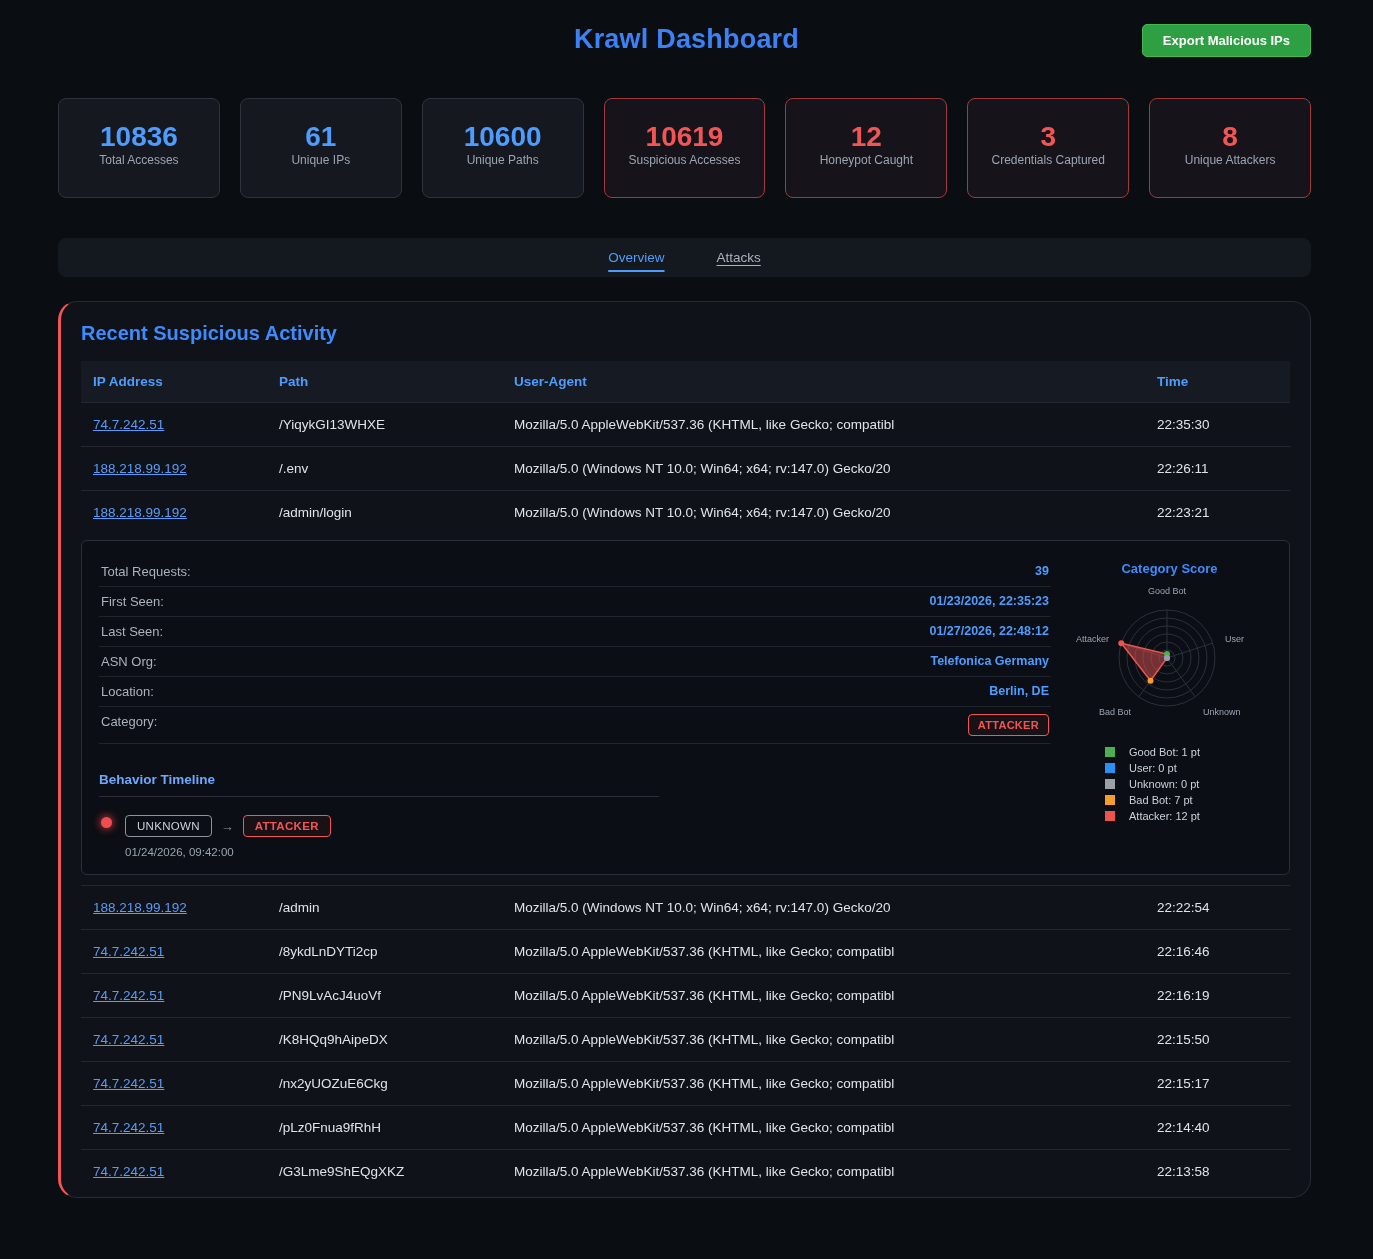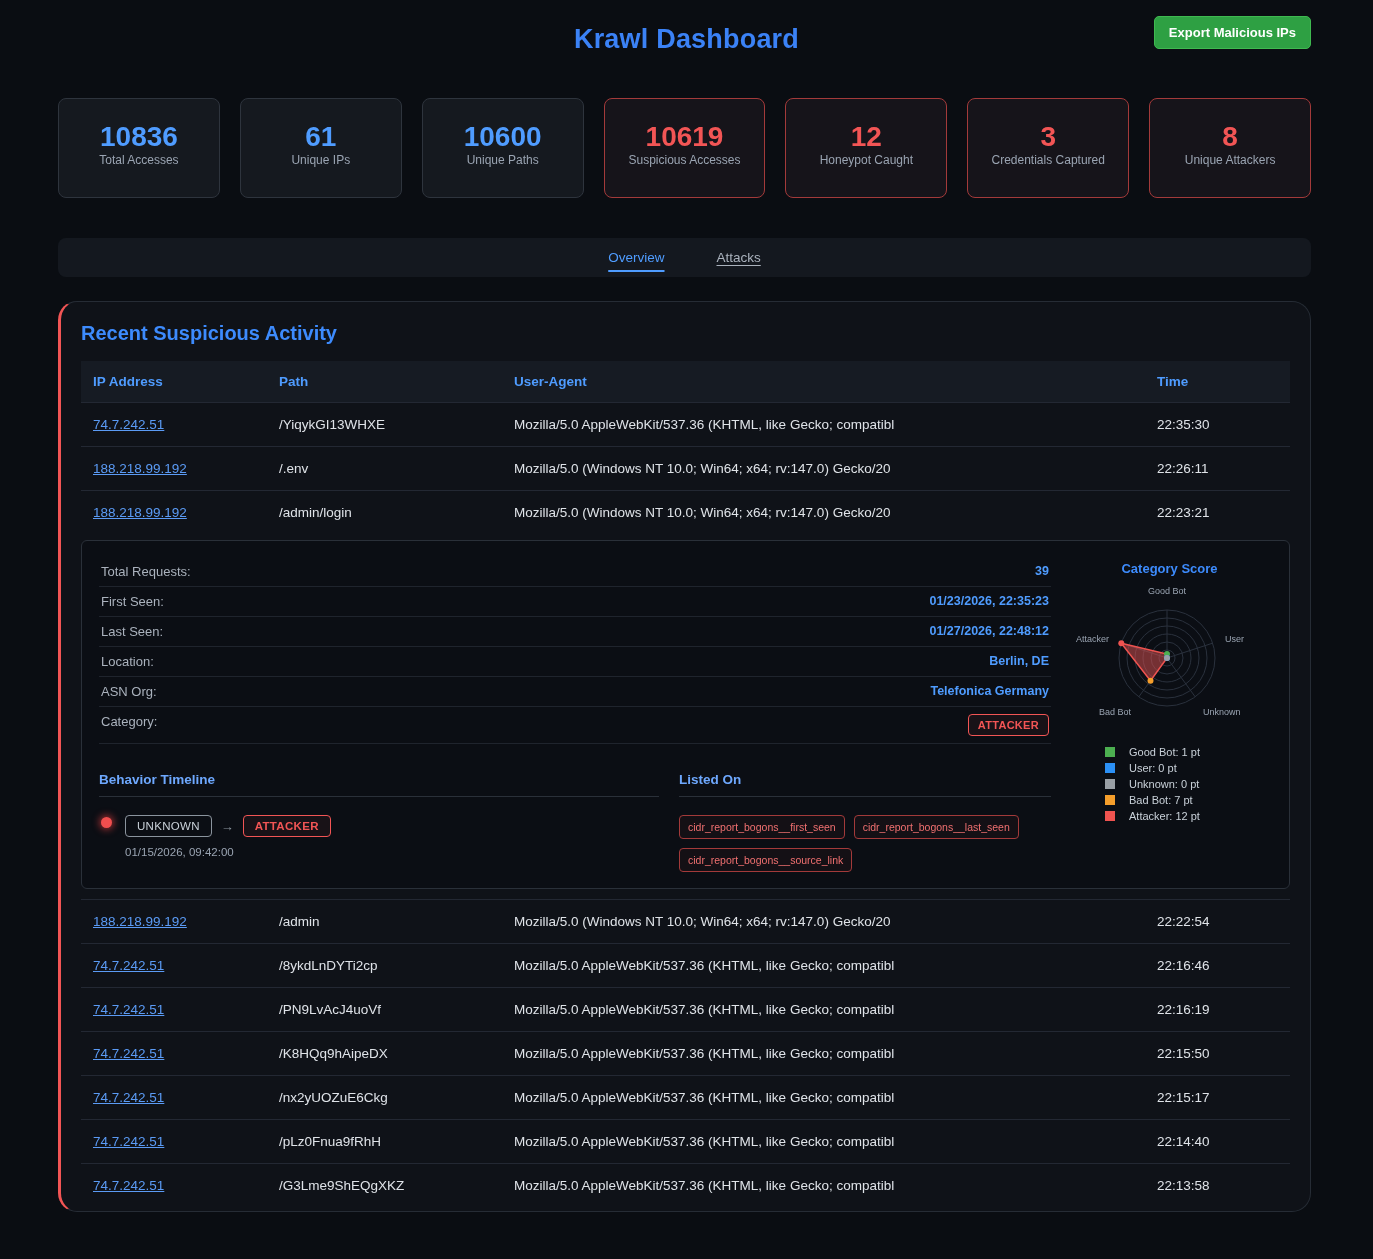--- a/index.html
+++ b/index.html
@@ -11,23 +11,23 @@
   }
   .page { width: 1373px; min-height: 1259px; position: relative; padding-bottom: 14px; }
 
   
   .header { position: relative; padding-top: 24px; height: 72px; }
   .header h1 {
     text-align: center; font-size: 27px; font-weight: bold; color: #3b82f6;
     letter-spacing: 0.2px;
   }
   .export-btn {
-    position: absolute; right: 62px; top: 16px;
+    position: absolute; right: 62px; top: 24px;
     background: #2ea043; color: #ffffff; border: 1px solid #3fb950;
-    font-size: 13px; font-weight: bold; padding: 8px 14px; border-radius: 5px;
+    font-size: 13px; font-weight: bold; padding: 8px 20px; border-radius: 5px;
     cursor: pointer; font-family: "Liberation Sans", sans-serif;
   }
 
   
   .stats-row { display: flex; gap: 20px; margin: 26px 62px 0 58px; }
   .stat-card {
     flex: 1; background: #15191f; border: 1px solid #2e343d; border-radius: 8px;
     text-align: center; padding: 22px 8px 20px; min-height: 100px;
   }
   .stat-card .stat-value { font-size: 28px; font-weight: bold; color: #4f9cff; }
@@ -220,53 +220,45 @@
   </div>
             <div class="field-row">
     <span class="field-label">First Seen:</span>
     <span class="field-value">01/23/2026, 22:35:23</span>
   </div>
             <div class="field-row">
     <span class="field-label">Last Seen:</span>
     <span class="field-value">01/27/2026, 22:48:12</span>
   </div>
             <div class="field-row">
+    <span class="field-label">ASN Org:</span>
+    <span class="field-value">Telefonica Germany</span>
+  </div>
+            <div class="field-row">
     <span class="field-label">Location:</span>
     <span class="field-value">Berlin, DE</span>
-  </div>
-            <div class="field-row">
-    <span class="field-label">ASN Org:</span>
-    <span class="field-value">Telefonica Germany</span>
   </div>
             <div class="field-row">
     <span class="field-label">Category:</span>
     <span class="field-value badge-red">ATTACKER</span>
   </div>
           </div>
 
         <div class="detail-subcols">
           <div class="sub-behavior">
             <div class="sub-title">Behavior Timeline</div>
             <div class="timeline-item">
               <span class="timeline-dot"></span>
               <div class="timeline-badges">
                 <span class="badge-outline">UNKNOWN</span>
                 <span class="timeline-arrow">→</span>
                 <span class="badge-attacker">ATTACKER</span>
               </div>
-              <div class="timeline-time">01/15/2026, 09:42:00</div>
-            </div>
-          </div>
-          <div class="sub-listed">
-            <div class="sub-title">Listed On</div>
-            <div class="listed-badges" id="listed-badges">
-                <span class="listed-badge">cidr_report_bogons__first_seen</span>
-                <span class="listed-badge">cidr_report_bogons__last_seen</span>
-                <span class="listed-badge">cidr_report_bogons__source_link</span>
-              </div>
+              <div class="timeline-time">01/24/2026, 09:42:00</div>
+            </div>
           </div>
         </div>
       </div>
 
       <div class="detail-right">
         <div class="radar-title">Category Score</div>
         <svg class="radar-svg" id="radar" width="205" height="152">
             <circle cx="100" cy="78" r="8" fill="none" stroke="#2a313d" stroke-width="1"></circle>
             <circle cx="100" cy="78" r="16" fill="none" stroke="#2a313d" stroke-width="1"></circle>
             <circle cx="100" cy="78" r="24" fill="none" stroke="#2a313d" stroke-width="1"></circle>

